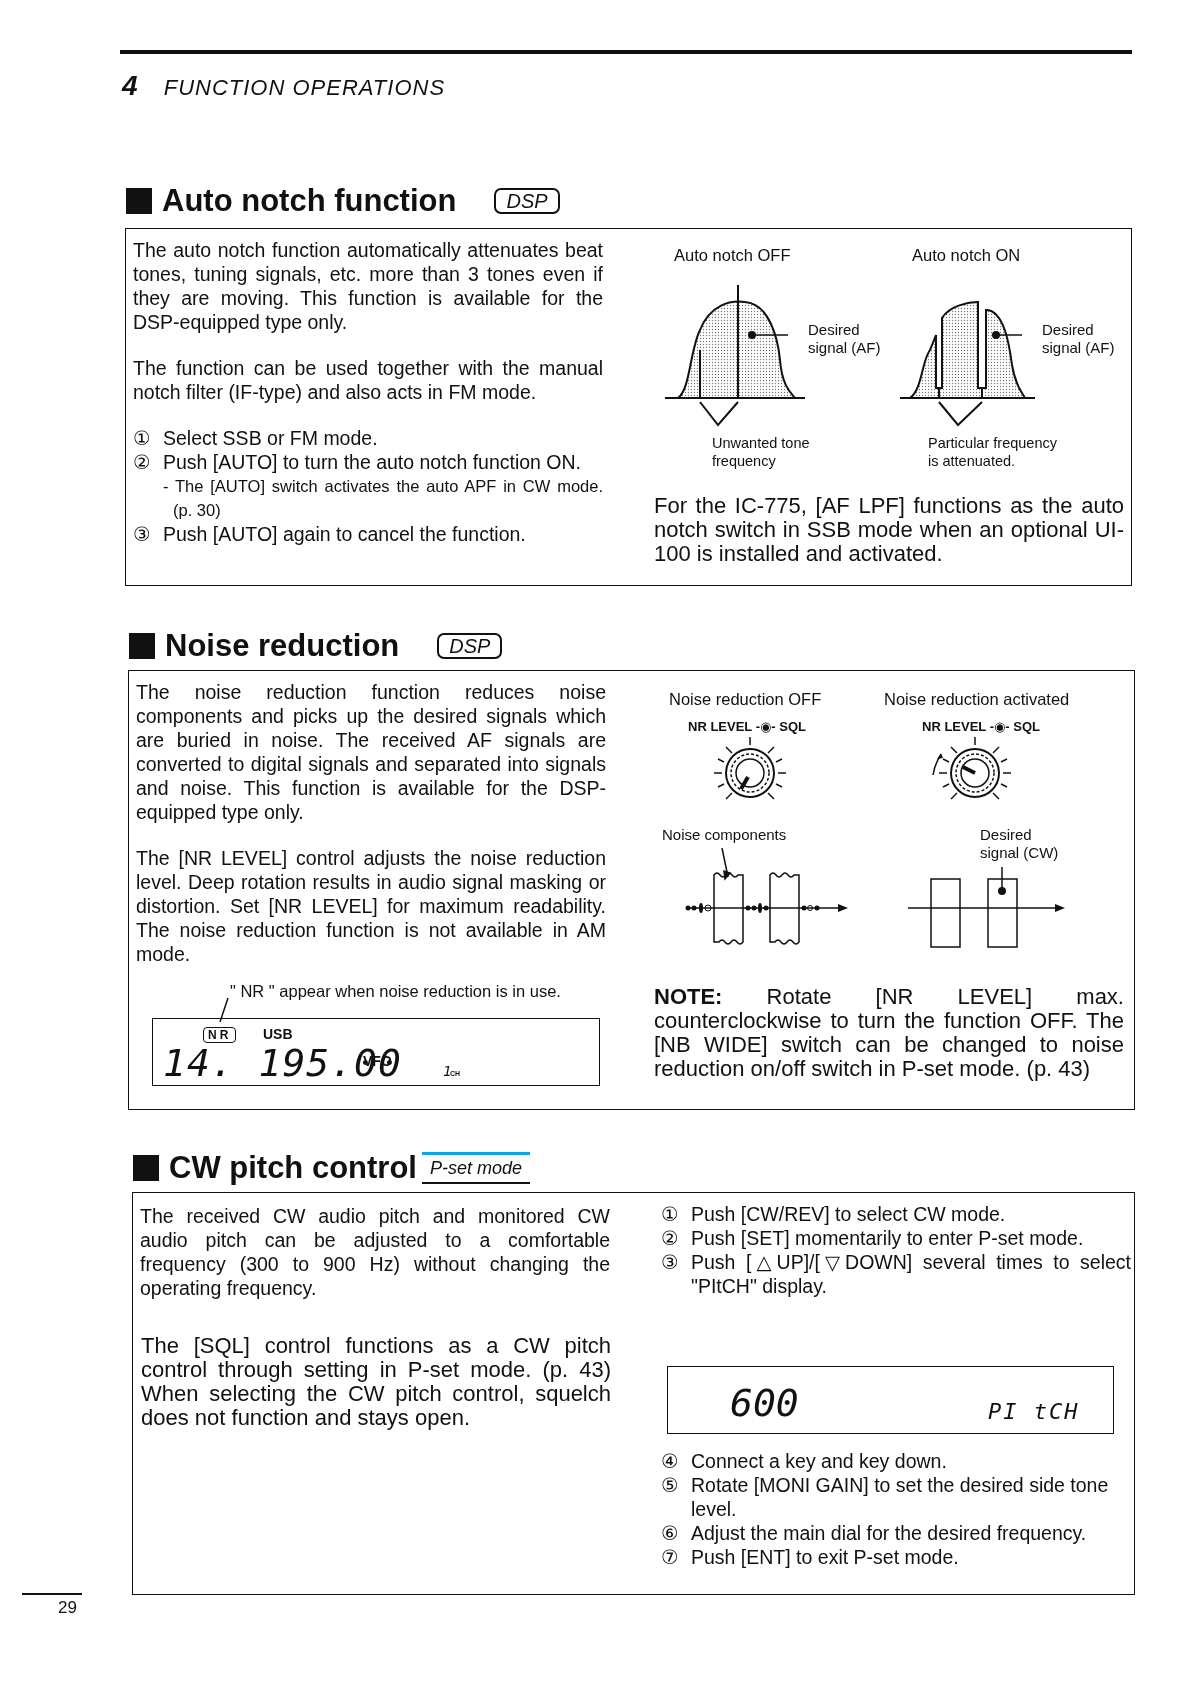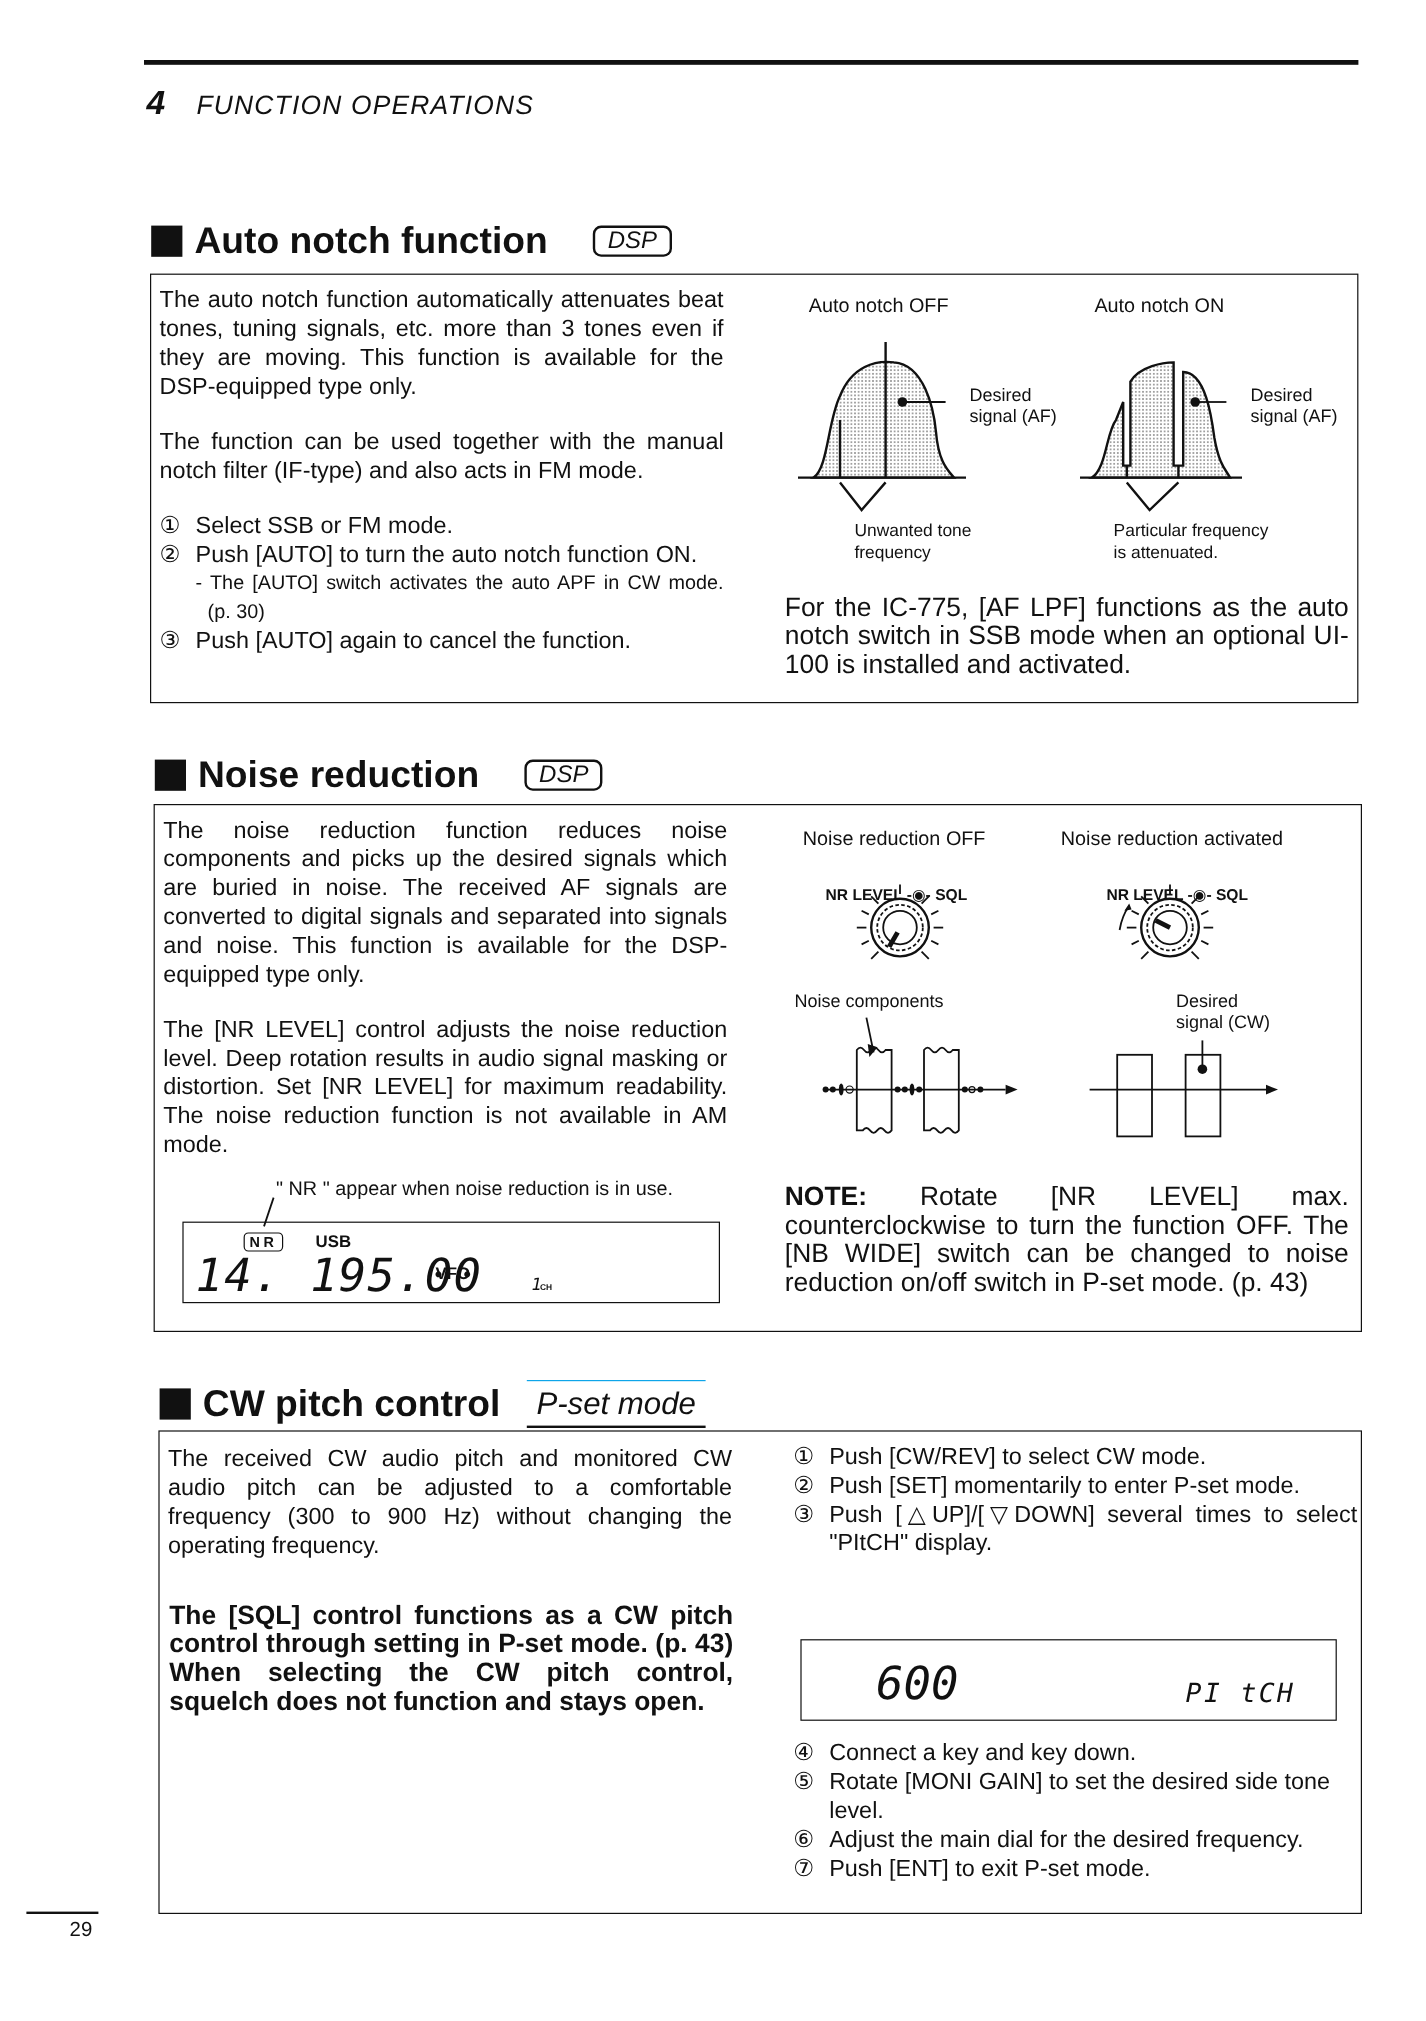--- a/index.html
+++ b/index.html
@@ -7,38 +7,38 @@
          font-family: "Liberation Sans", "DejaVu Sans", sans-serif; color: #111; }
   .abs { position: absolute; }
   .top-rule { left: 120px; top: 50px; width: 1012px; height: 4px; background: #111; }
   .chapter { left: 122px; top: 70px; font-size: 22px; letter-spacing: 1px; font-style: italic; }
   .chapter .num { font-size: 28px; font-weight: bold; margin-right: 18px; }
 
   .sec-title { font-size: 31px; font-weight: bold; display: flex; align-items: center; }
   .sec-title .square { width: 26px; height: 26px; background: #111; margin-right: 10px; display: inline-block; }
   .badge-dsp { display: inline-block; margin-left: 38px; font-size: 20px; font-style: italic; font-weight: normal;
                border: 2px solid #111; border-radius: 7px; padding: 0 10px; line-height: 22px; }
-  .badge-pset { display: inline-block; margin-left: 22px; font-size: 26px; font-style: italic; font-weight: normal;
-                border-top: 1px solid #0ea5e9; border-bottom: 2px solid #111; padding: 3px 8px; }
+  .badge-pset { display: inline-block; margin-left: 5px; font-size: 18px; font-style: italic; font-weight: normal;
+                border-top: 3px solid #0ea5e9; border-bottom: 2px solid #111; padding: 3px 8px; }
 
   .box { border: 1.5px solid #111; box-sizing: border-box; }
   .txt { font-size: 19.5px; line-height: 24px; text-align: justify; }
   .txt p { margin: 0; }
   .gap { height: 22px; }
   .step { display: flex; font-size: 19.5px; line-height: 24px; }
   .step .n { width: 30px; flex: none; }
   .sub { font-size: 16.5px; line-height: 24px; padding-left: 40px; text-indent: -10px; text-align: justify; }
 
   .note { display: flex; font-size: 22px; line-height: 24px; flex-direction: column; }
   .hatch { width: 14px; flex: none; margin-right: 8px;
            background: repeating-linear-gradient(135deg, #111 0 2px, #fff 2px 5px); }
 
   .dlabel { font-size: 16.5px; }
   .small { font-size: 14.5px; line-height: 18px; }
-  .knob-label { font-size: 13px; font-weight: bold; margin-top: 19px; }
+  .knob-label { font-size: 13px; font-weight: bold; }
 
   .lcd { border: 1.5px solid #111; box-sizing: border-box; }
   .seg { font-family: "DejaVu Sans Mono", monospace; font-style: italic; font-weight: normal; }
   .page-num { left: 58px; top: 1598px; font-size: 17px; }
   .page-rule { left: 22px; top: 1593px; width: 60px; height: 1.5px; background: #111; }
 </style>
 </head>
 <body>
 
 <div class="abs top-rule"></div>
@@ -253,21 +253,21 @@
   <span class="square"></span>
   <span>CW pitch control</span>
   <span class="badge-pset">P-set mode</span>
 </div>
 
 <div class="abs box" style="left:132px; top:1192px; width:1003px; height:403px;"></div>
 
 <div class="abs txt" style="left:140px; top:1204px; width:470px;">
   <p>The received CW audio pitch and monitored CW audio pitch can be adjusted to a comfortable frequency (300 to 900 Hz) without changing the operating frequency.</p>
 </div>
-<div class="abs note" style="left:141px; top:1334px; width:470px;font-weight:bold;">
+<div class="abs note" style="left:141px; top:1334px; width:470px;">
   <span class="hatch"></span>
   <span style="text-align:justify;">The [SQL] control functions as a CW pitch control through setting in P-set mode. (p. 43)  When selecting the CW pitch control, squelch does not function and stays open.</span>
 </div>
 
 <div class="abs" style="left:661px; top:1202px; width:470px;">
   <div class="step">
       <span class="n">①</span>
       <span>Push [CW/REV] to select CW mode.</span>
     </div>
   <div class="step">

